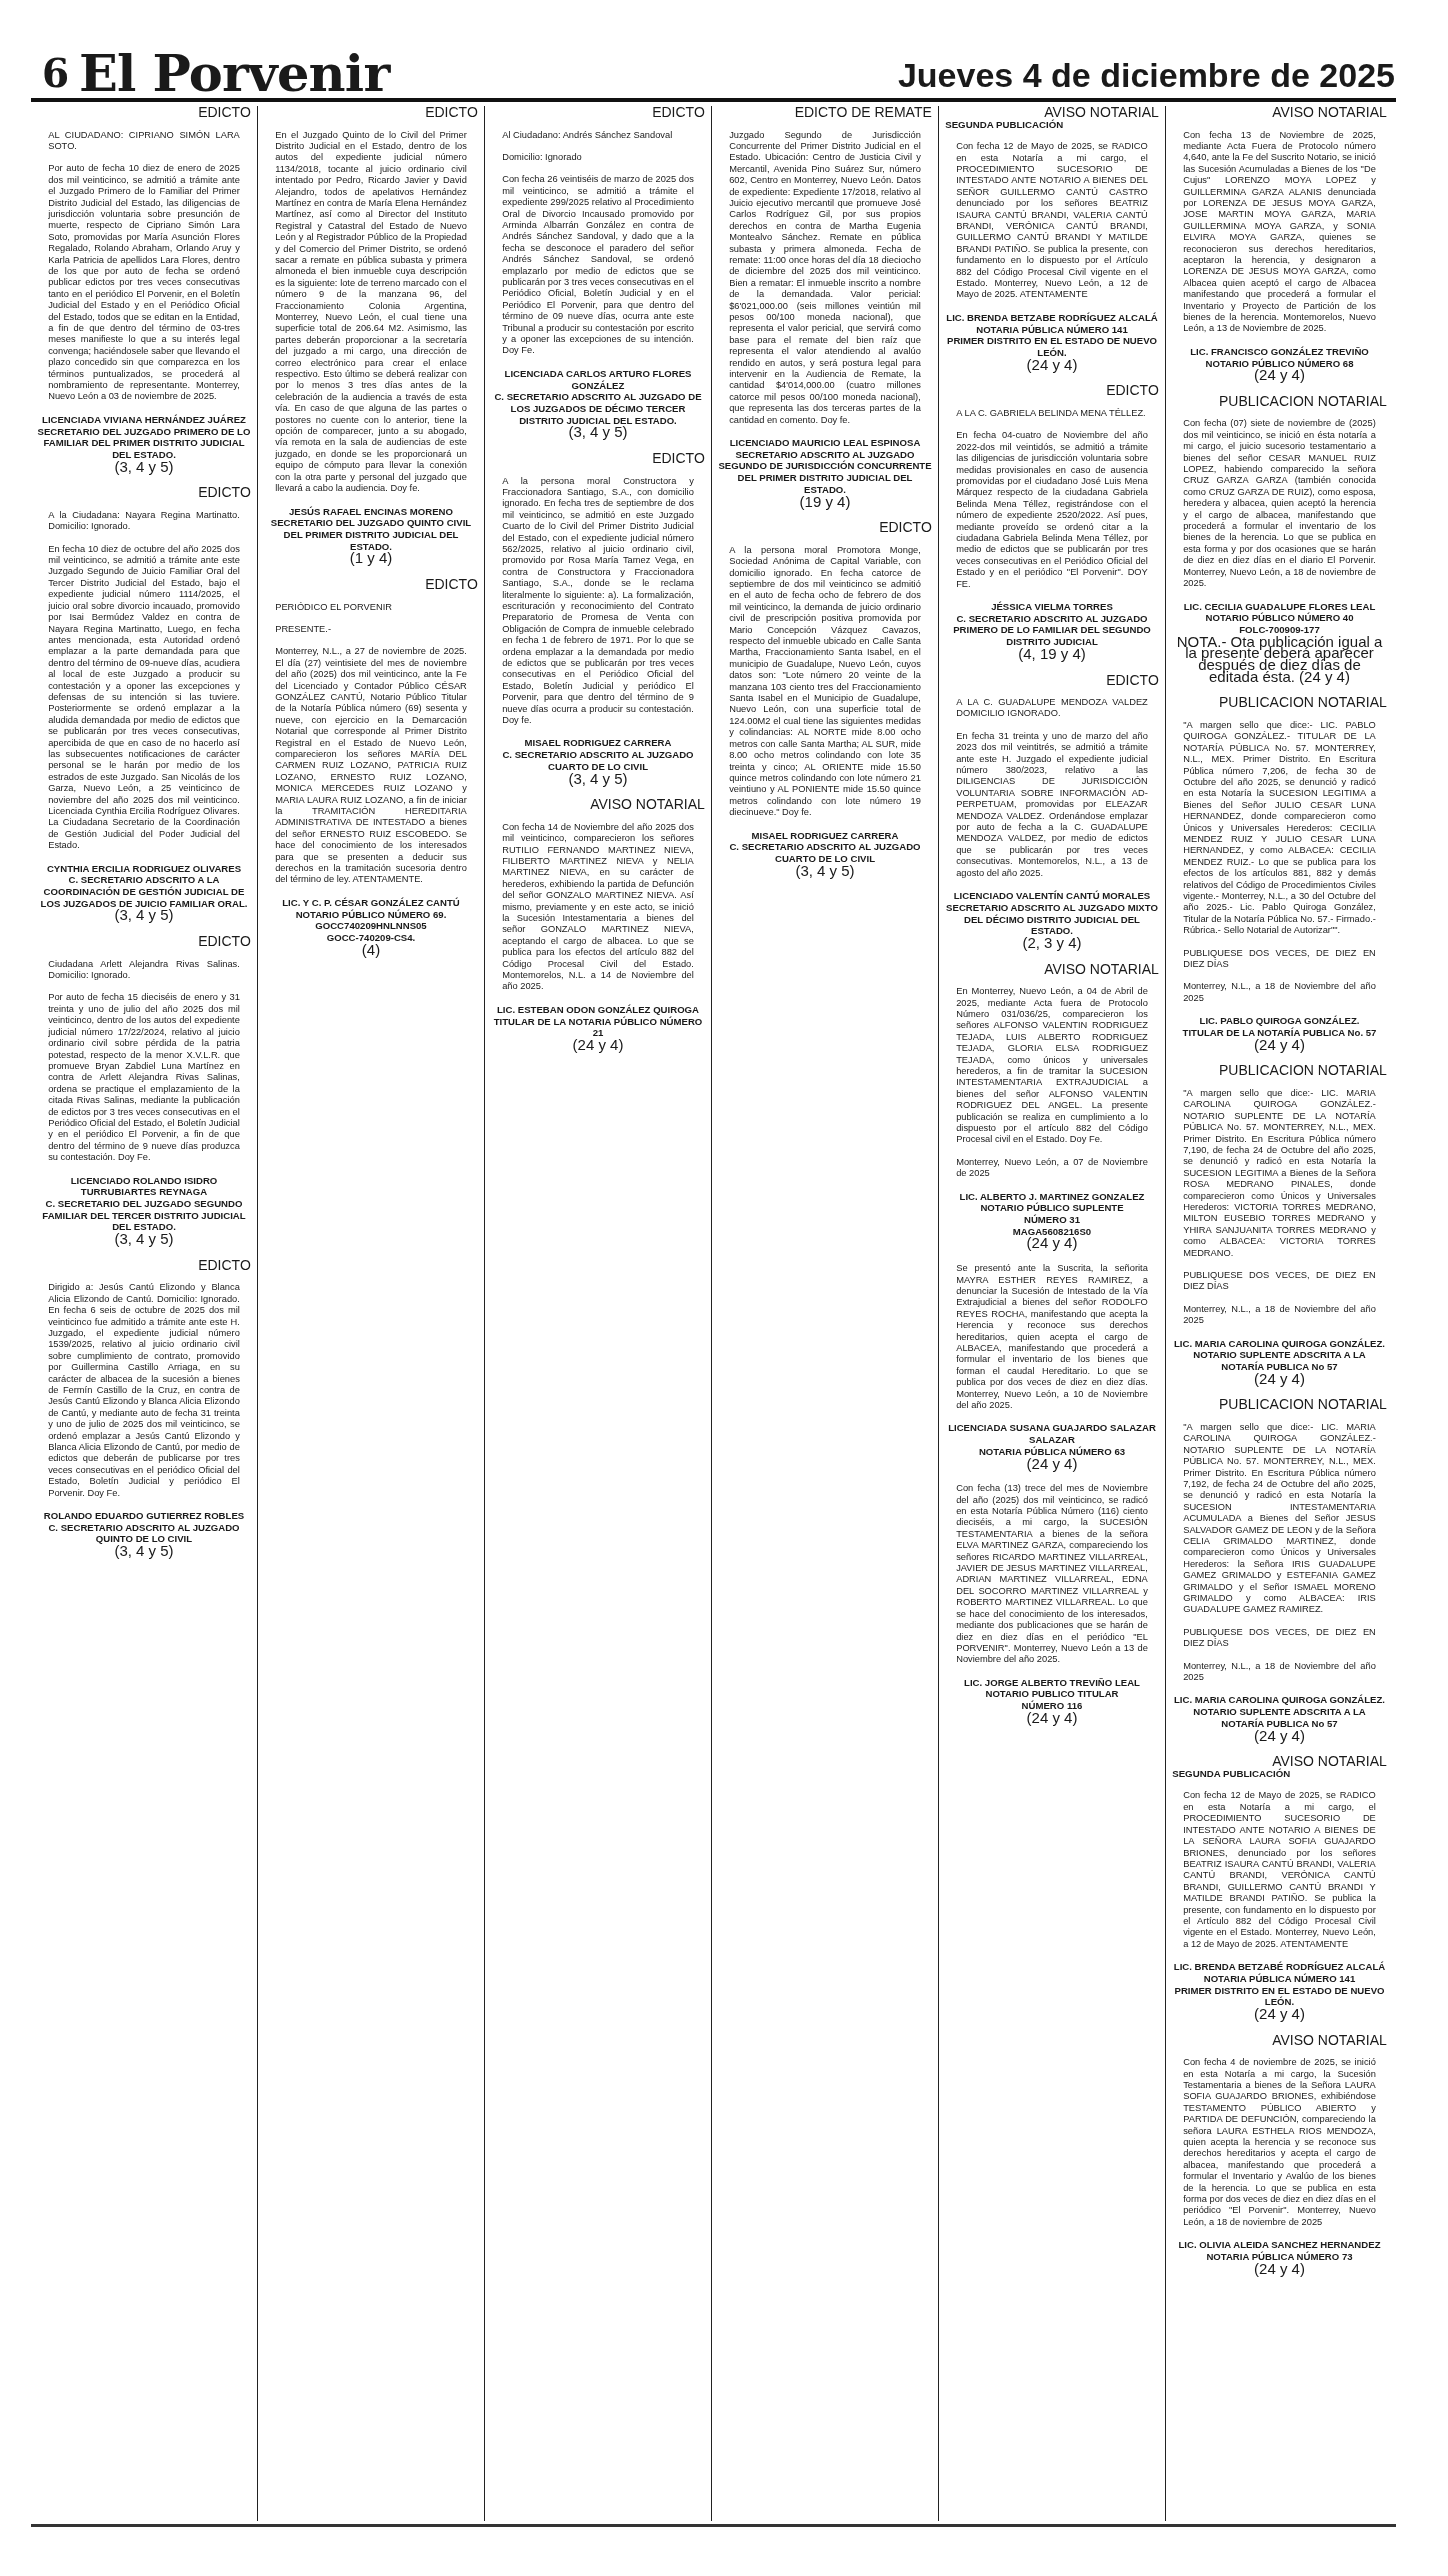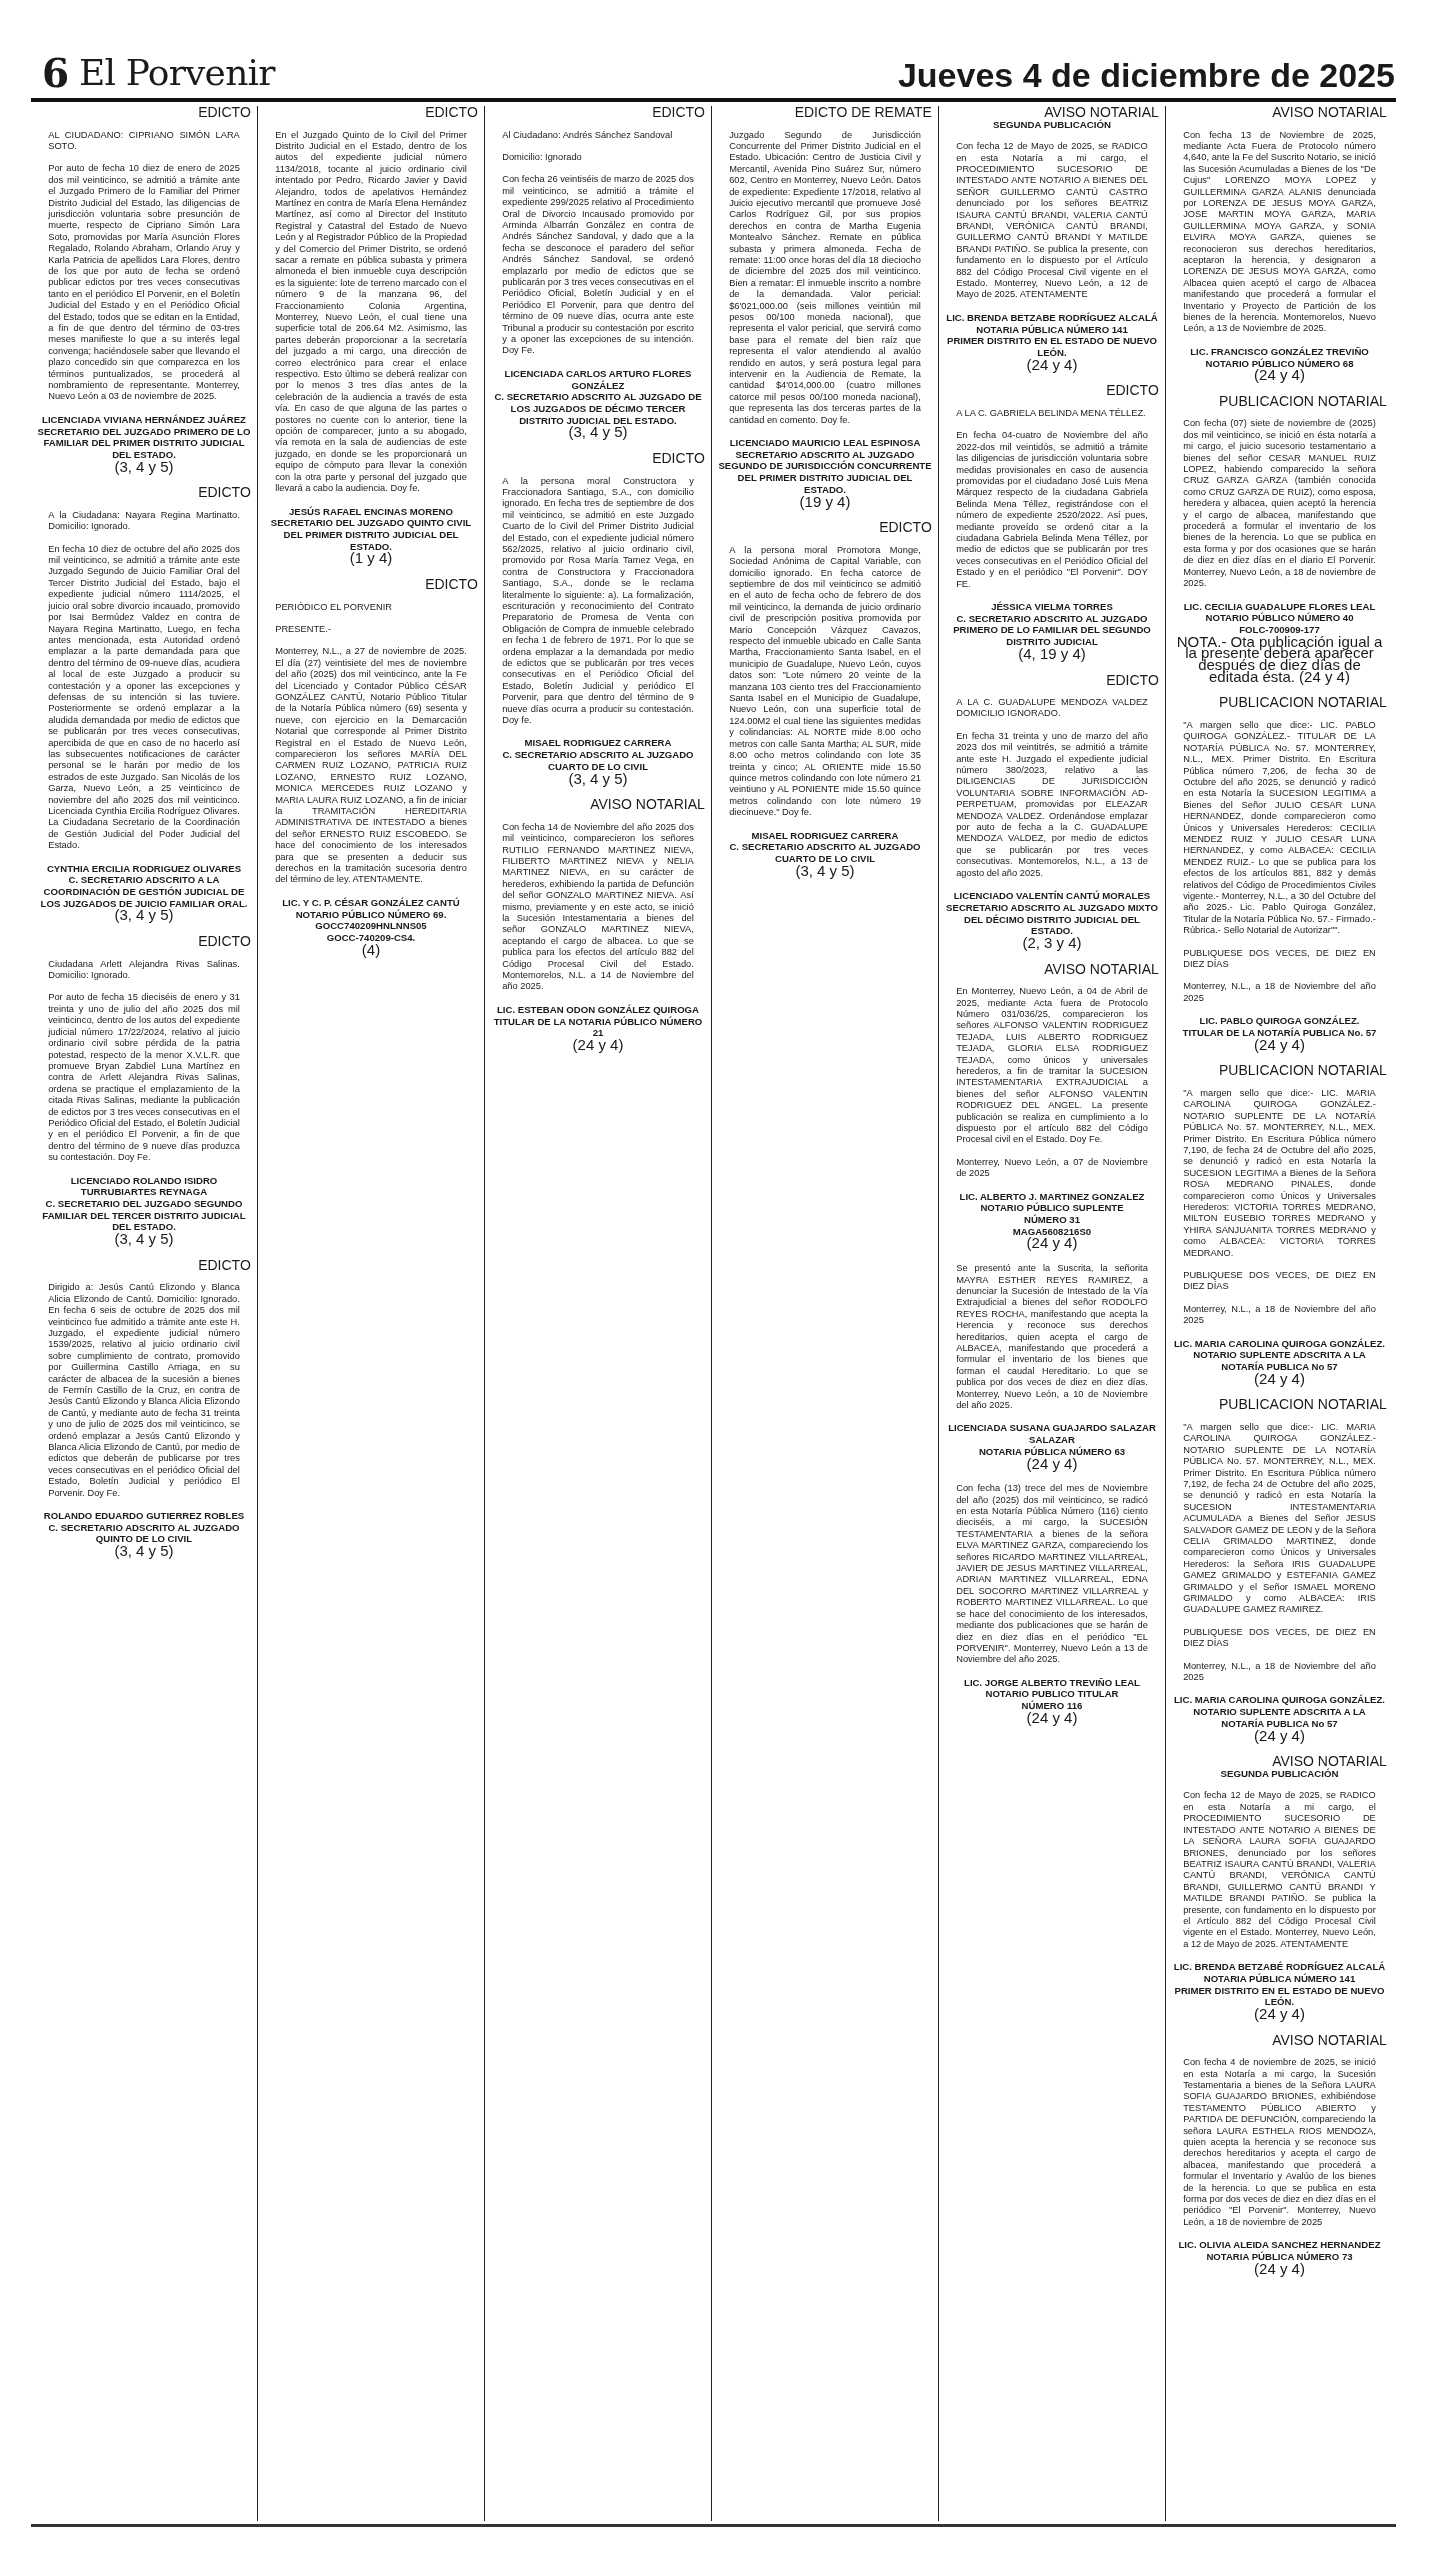--- a/index.html
+++ b/index.html
@@ -1,27 +1,27 @@
 <!DOCTYPE html>
 <html style="font-size:12.5px"><head>
 <meta charset="utf-8">
 <style>
   html,body{margin:0;padding:0;background:#fff;}
   body{width:1449px;height:2576px;overflow:hidden;font-family:"Liberation Sans",sans-serif;color:#1a1a1a;}
   .masthead{position:absolute;left:31px;top:48px;width:1394px;height:45px;}
   .page-num{position:absolute;left:11px;top:3.1px;font-family:"DejaVu Serif",serif;font-weight:900;font-size:39px;letter-spacing:-0.8px;line-height:44px;}
-  .logo{position:absolute;left:48px;top:3.1px;font-family:"DejaVu Serif",serif;font-weight:400;font-size:36px;letter-spacing:-0.8px;line-height:44px;}
+  .logo{position:absolute;left:48px;top:3.1px;font-family:"DejaVu Serif",serif;font-weight:700;font-size:51px;letter-spacing:-0.8px;line-height:44px;}
   .date{position:absolute;right:30px;top:7.8px;font-weight:bold;font-size:34px;}
   .rule{position:absolute;left:31px;top:98px;width:1365px;height:3.9px;background:#111;}
   .grid{position:absolute;left:31px;top:106px;width:1365px;height:2415px;display:flex;}
   .col{width:227px;box-sizing:border-box;padding:0 6.2px;border-right:1.6px solid #222;overflow:hidden;font-size:9.3px;line-height:11.4px;text-align:justify;}
   .col:last-child{border-right:none;}
   .notice{margin-bottom:14px;}
   .n-title{font-weight:normal;text-align:right;font-size:14px;line-height:12.5px;}
-  .n-sub{font-weight:bold;text-align:center;font-size:9.7px;line-height:11.7px;}
+  .n-sub{font-weight:bold;font-size:9.7px;line-height:11.7px;}
   .n-body p{margin:11px;}
   .sig{font-weight:bold;text-align:center;font-size:9.6px;line-height:11.7px;}
   .pub{text-align:center;font-size:15px;line-height:11.7px;}
   .bottom-rule{position:absolute;left:31px;top:2524px;width:1365px;height:3.1px;background:#333;}
 </style>
 </head>
 <body>
 
 <div class="masthead">
   <span class="page-num">6</span>

